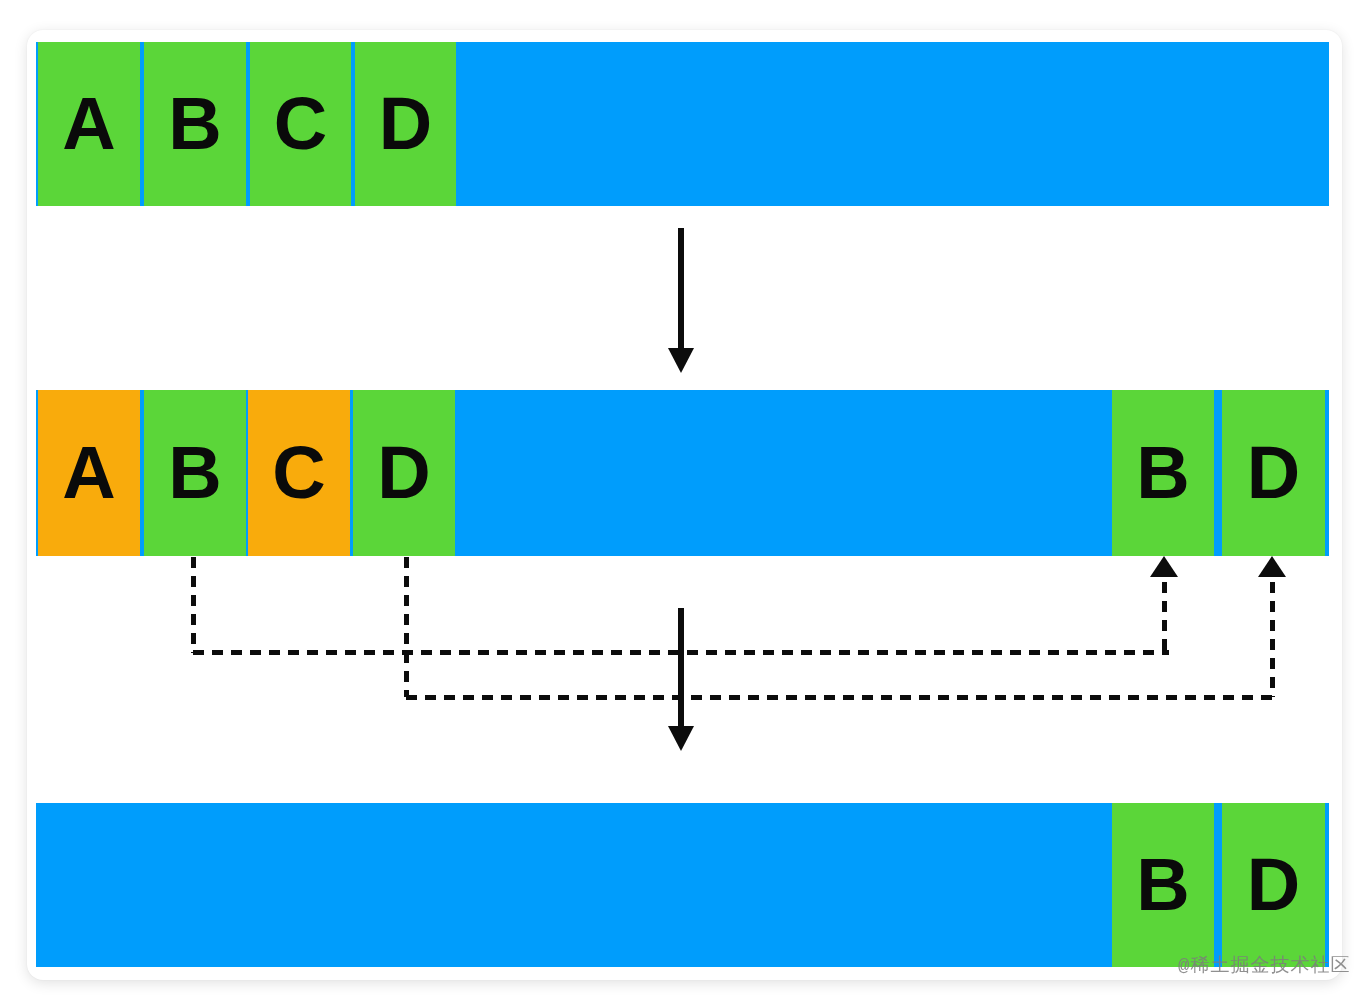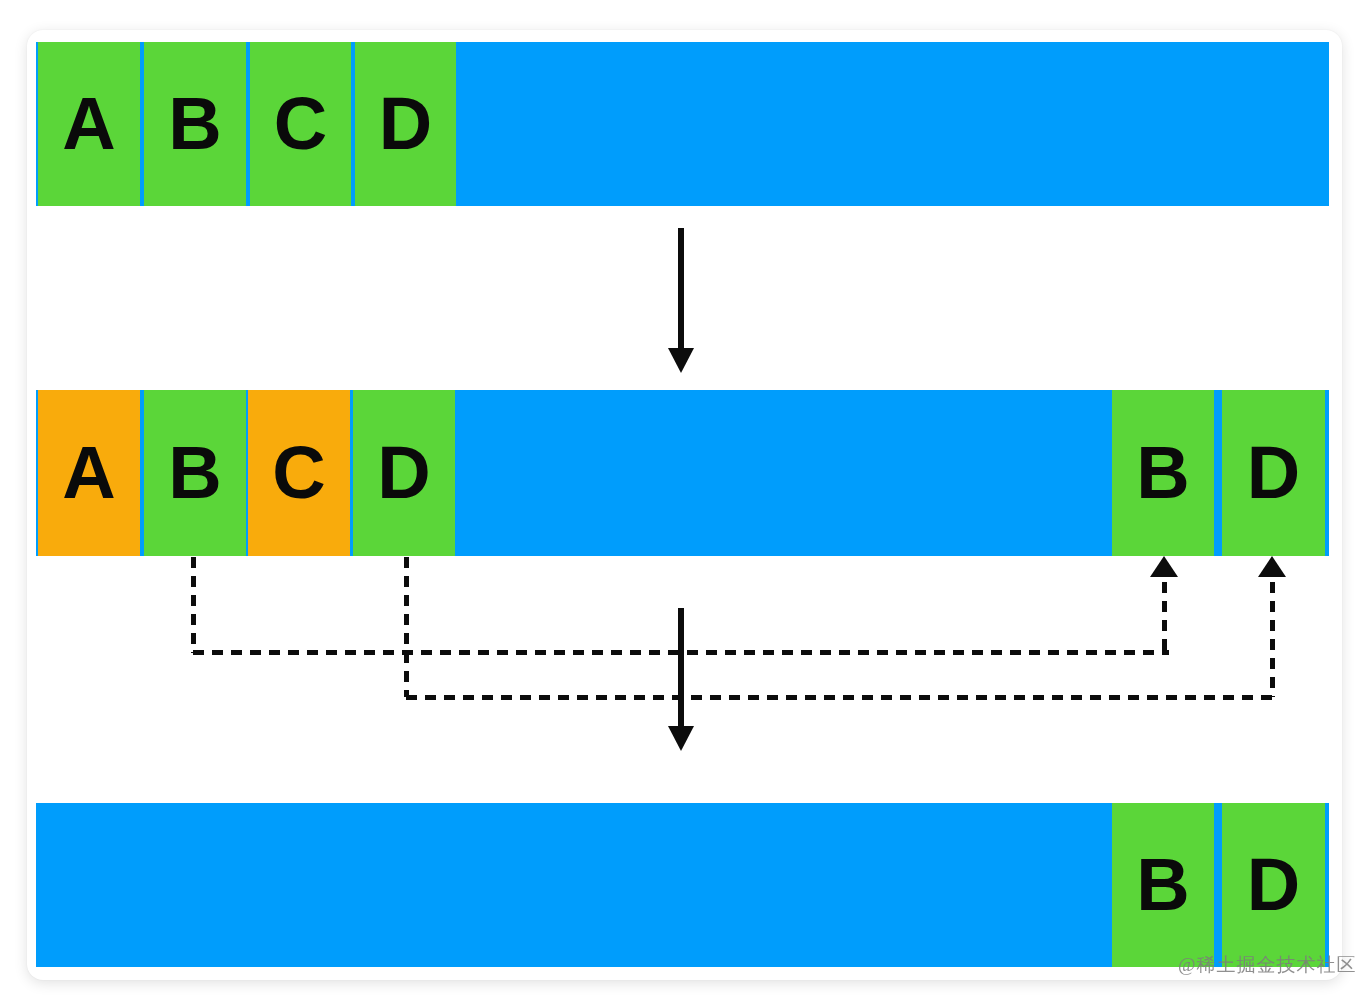--- a/index.html
+++ b/index.html
@@ -81,21 +81,21 @@
     background: repeating-linear-gradient(to bottom, #0c0c0c 0 11px, transparent 11px 19px);
   }
 
   .watermark {
     position: absolute;
     left: 1178px;
     top: 952px;
     font-size: 19px;
     letter-spacing: 1px;
     color: rgba(125,125,125,0.85);
-    font-family: Liberation Serif, serif;
+    font-family: Liberation Mono, monospace;
     white-space: nowrap;
   }
 </style>
 </head>
 <body>
 
 <div class="canvas">
   <div class="card">
 
     <div class="mem-row row-top">

